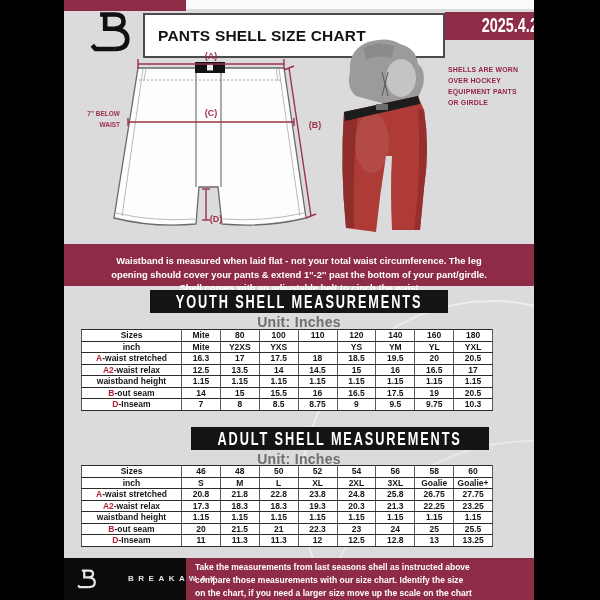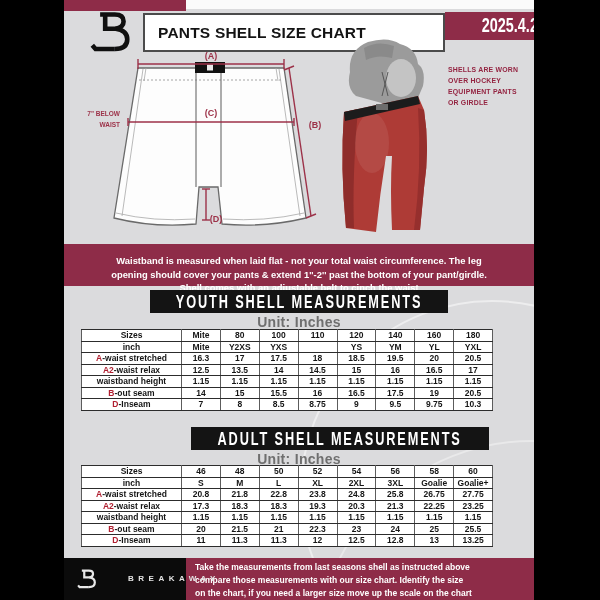--- a/index.html
+++ b/index.html
@@ -5,21 +5,21 @@
   html,body{margin:0;padding:0;}
   body{width:600px;height:600px;background:#000;position:relative;overflow:hidden;
        font-family:"Liberation Sans", sans-serif;}
   .page{position:absolute;left:64px;top:0;width:470px;height:600px;
         background:var(--page-bg,#dbdbdd);overflow:hidden;}
   
   .top-maroon{position:absolute;left:0;top:0;width:122px;height:11px;background:var(--maroon,#8E2C48);}
   .top-white{position:absolute;left:122px;top:0;width:348px;height:9px;background:#fbfbfb;}
   
   .logo-top{position:absolute;left:25px;top:9px;width:48px;height:46px;}
-  .title-box{position:absolute;left:79px;top:13px;width:302px;height:39px;background:#fff;
+  .title-box{position:absolute;left:79px;top:13px;width:302px;height:45px;background:#fff;
              border:2px solid #4b4b4b;box-sizing:border-box;display:flex;align-items:center;
              padding-left:13px;font-size:15.5px;font-weight:bold;color:#131313;letter-spacing:0.2px;}
   .date-box{position:absolute;left:381px;top:12px;width:89px;height:28px;background:var(--maroon,#8E2C48);
             display:flex;align-items:center;justify-content:center;color:#fff;padding-left:24px;}
   .cond{display:inline-block;font-weight:bold;transform:scaleX(0.85) scaleY(1.2);white-space:nowrap;}
   .date-box .cond{font-size:17px;}
   
   .diagram{position:absolute;left:20px;top:48px;}
   .shell-art{position:absolute;left:274px;top:38px;}
   .shell-note{position:absolute;left:384px;top:64px;width:86px;color:#942441;

